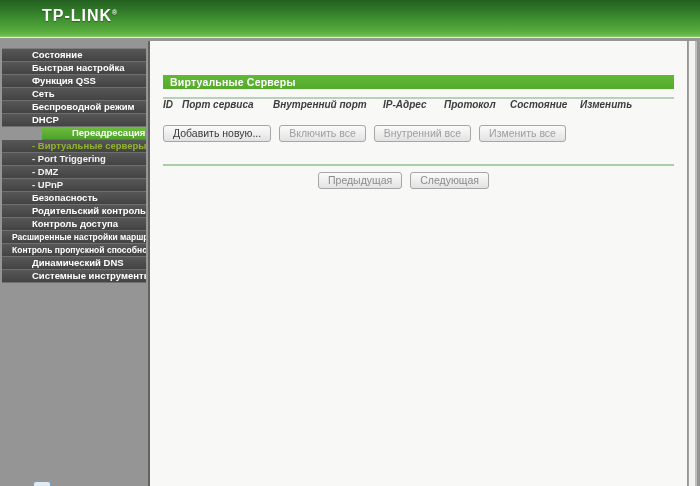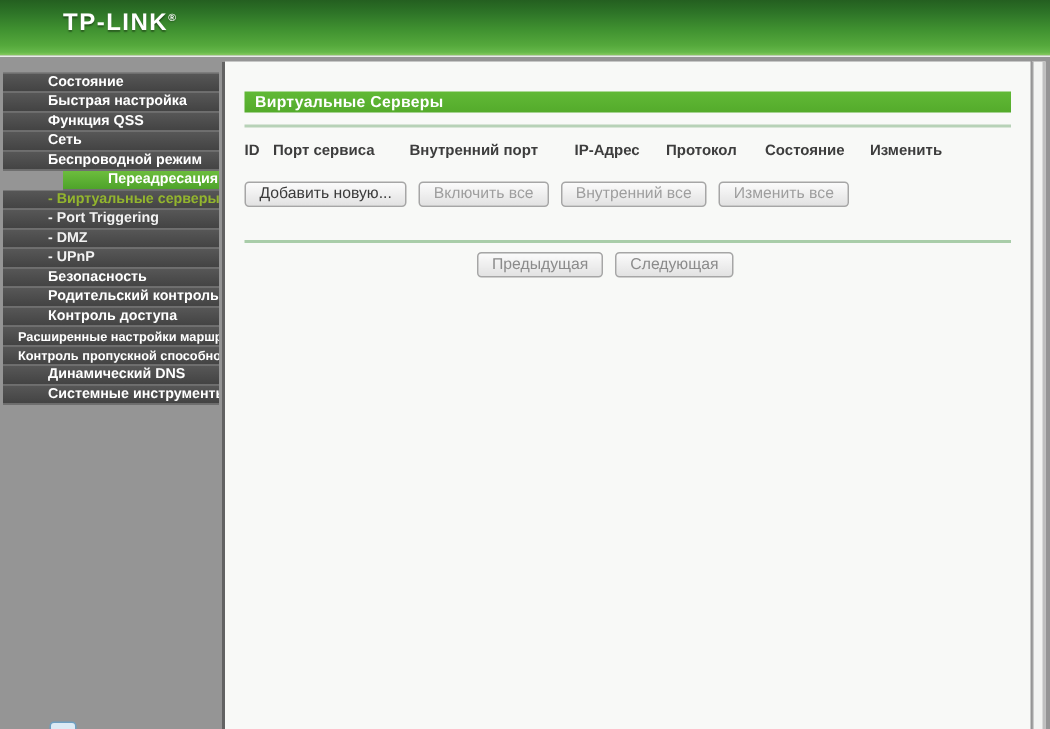--- a/index.html
+++ b/index.html
@@ -53,32 +53,33 @@
 
   
   .content {
     position:absolute; left:148px; top:41px; width:539px; height:445px;
     background:#f8f9f7;
     border-left:2px solid #636363;
   }
   .content-inner { padding:0 13px; }
 
   .section-bar {
-    margin-top:20px; height:14px; line-height:14px;
+    margin-top:34px; height:14px; line-height:14px;
     background:linear-gradient(to bottom, #61b936 0%, #54ab2b 100%);
     color:#ffffff; font-size:10.5px; font-weight:bold;
     padding-left:7px; letter-spacing:0.2px;
   }
   .hr-green { margin-top:8px; height:2px; background:#b7d2b7; }
   .hr-green2 { margin-top:7px; height:2px; background:#a9cda9; }
 
   .table-head {
-    display:flex; margin-top:10px; height:12px;
+    display:flex; height:12px;
     font-size:10px; font-weight:bold; color:#3d3d3d;
     white-space:nowrap;
+    font-style:italic;
   }
   .col-id       { width:19px; }
   .col-service  { width:91px; }
   .col-internal { width:110px; }
   .col-ip       { width:61px; }
   .col-proto    { width:66px; }
   .col-state    { width:70px; }
   .col-modify   { flex:1; }
 
   .actions { margin-top:14px; height:32px; display:flex; }
@@ -118,20 +119,21 @@
 <div class="banner">
   <div class="logo"><span>TP-LINK</span><sup>®</sup></div>
 </div>
 
 <div class="sidebar">
   <div class="menu-item">Состояние</div>
   <div class="menu-item">Быстрая настройка</div>
   <div class="menu-item">Функция QSS</div>
   <div class="menu-item">Сеть</div>
   <div class="menu-item">Беспроводной режим</div>
+  <div class="menu-item">DHCP</div>
   <div class="menu-item active-main">Переадресация</div>
   <div class="menu-item sub active-sub">- Виртуальные серверы</div>
   <div class="menu-item sub">- Port Triggering</div>
   <div class="menu-item sub">- DMZ</div>
   <div class="menu-item sub">- UPnP</div>
   <div class="menu-item">Безопасность</div>
   <div class="menu-item">Родительский контроль</div>
   <div class="menu-item">Контроль доступа</div>
   <div class="menu-item pad-sm">Расширенные настройки маршрутизации</div>
   <div class="menu-item pad-sm">Контроль пропускной способности</div>

